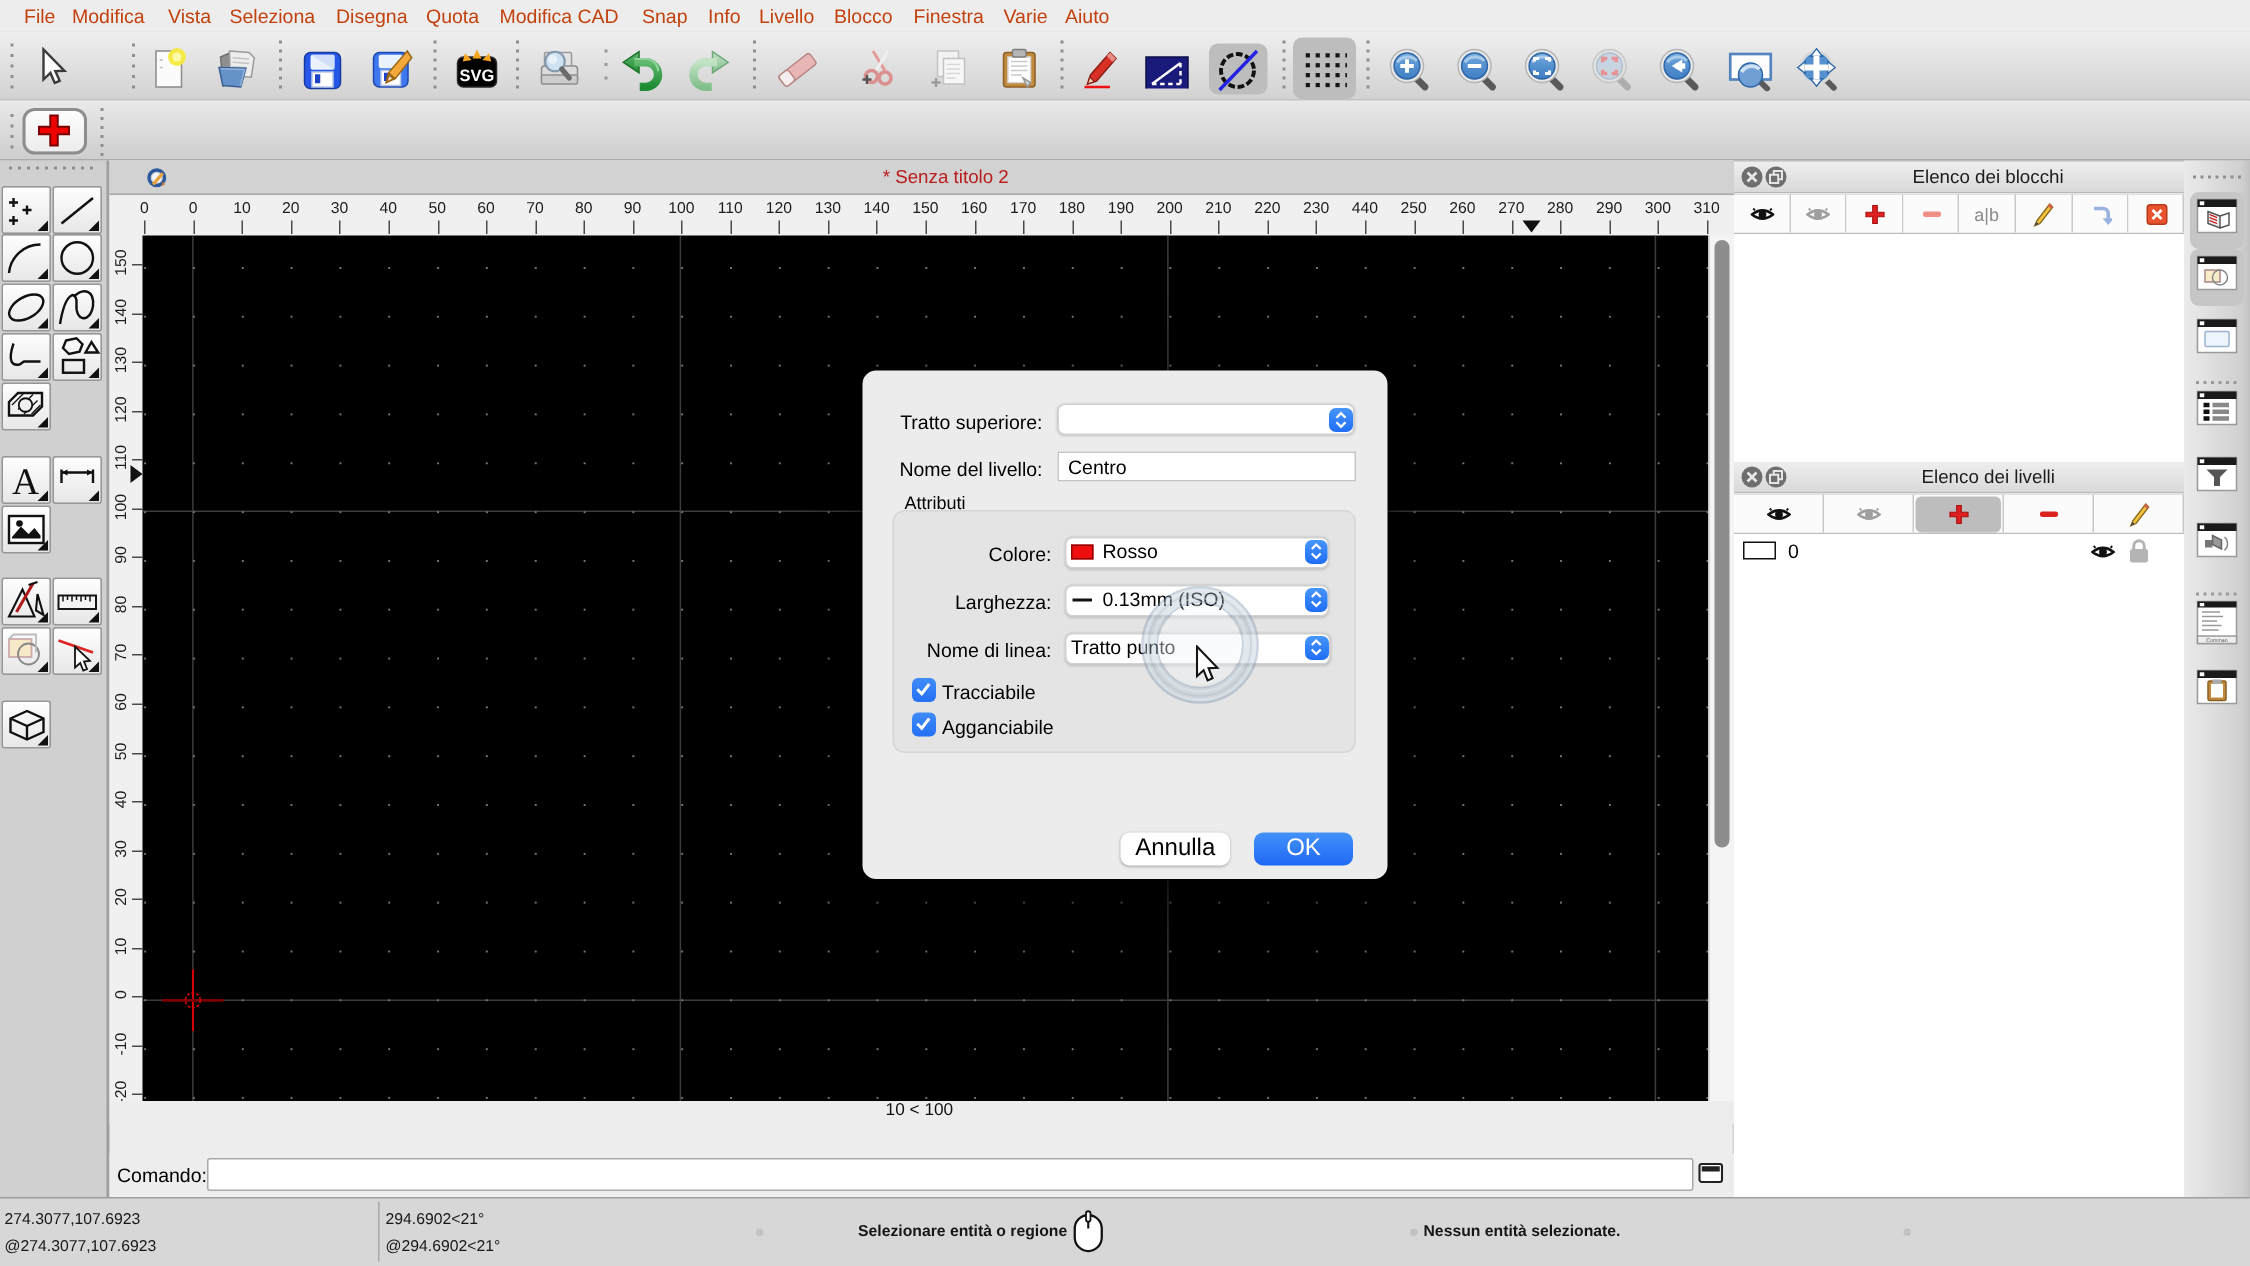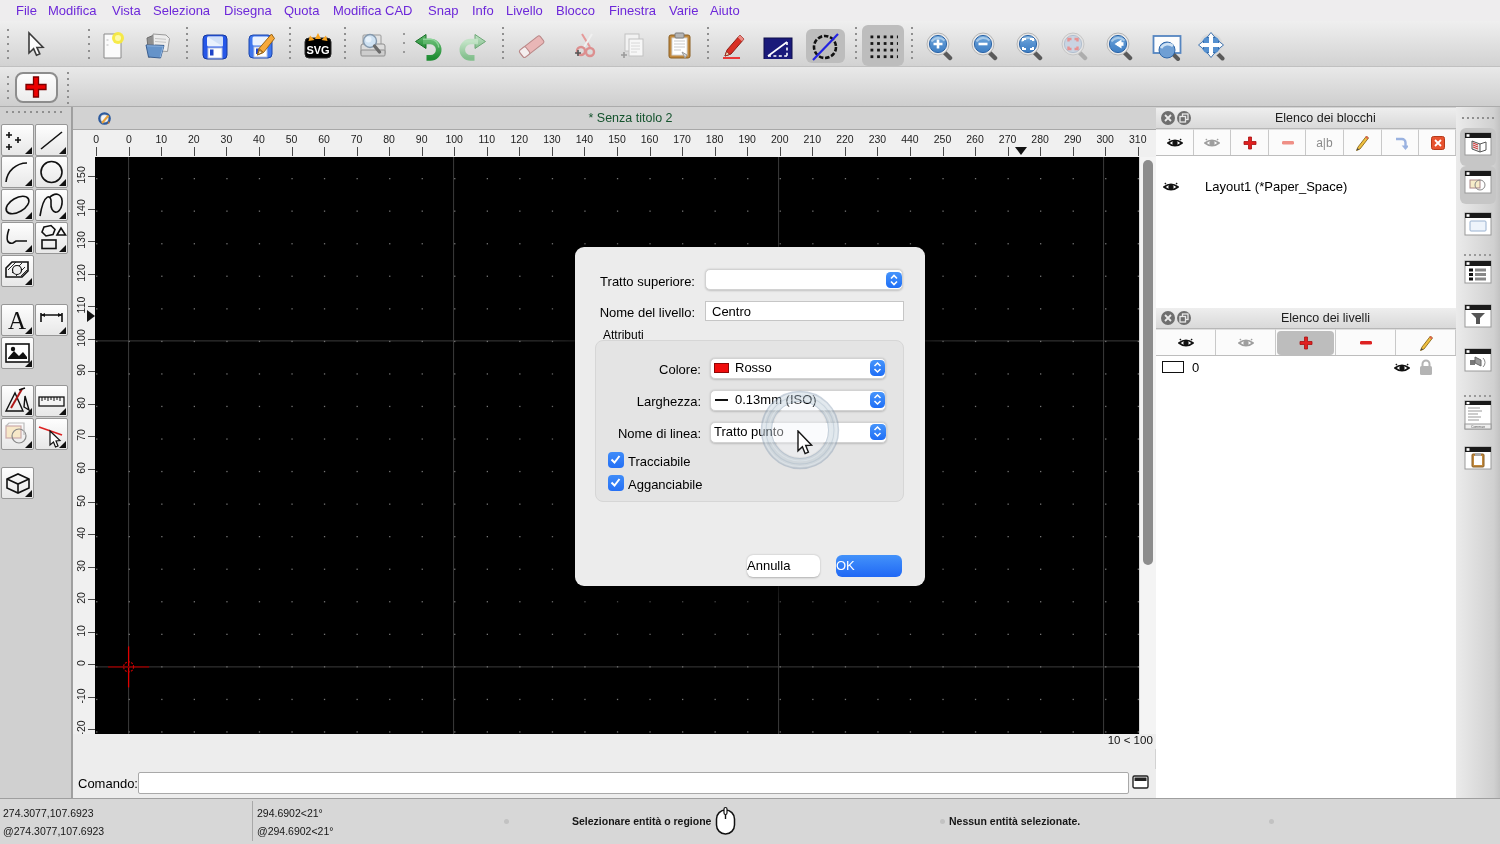--- a/index.html
+++ b/index.html
@@ -1,56 +1,56 @@
 <!DOCTYPE html>
 <html><head><meta charset="utf-8"><style>
 *{margin:0;padding:0;box-sizing:border-box}
 html,body{width:1500px;height:844px;overflow:hidden}
 body{font-family:"Liberation Sans",sans-serif;background:#d2d2d2;position:relative}
 .abs{position:absolute}
-#menubar{left:0;top:0;width:1500px;height:21px;background:#eeedee;color:#6d28d9;font-size:13px}
+#menubar{left:0;top:0;width:1500px;height:21px;background:#eeedee;color:#c2410c;font-size:13px}
 #menubar span{position:absolute;top:3px;white-space:nowrap}
 #tb1{left:0;top:21px;width:1500px;height:46px;background:linear-gradient(#efefef,#d2d2d2);border-bottom:1px solid #c0c0c0}
 #tb2{left:0;top:67px;width:1500px;height:40px;background:linear-gradient(#e9e9e9,#cecece);border-bottom:1px solid #ababab}
 .toolico{position:absolute}
 #leftpanel{left:0;top:107px;width:72px;height:691px;background:#d0d0d0;border-right:1px solid #9e9e9e}
 .tbtn{position:absolute;width:33px;height:32px;background:linear-gradient(#fefefe,#e7e7e7);border:1px solid #979797;border-radius:2px}
 .tbtn svg{position:absolute;left:0;top:0}
 .corner{position:absolute;right:1px;bottom:1px;width:0;height:0;border-left:7px solid transparent;border-bottom:7px solid #111}
 #mdi{left:72px;top:107px;width:1083px;height:691px;background:#ededed;border-left:1px solid #a0a0a0}
-#mdititle{position:absolute;left:0;top:0;width:1083px;height:23px;background:#d2d2d2;border-bottom:1px solid #a8a8a8;font-size:12.5px;color:#14532d}
+#mdititle{position:absolute;left:0;top:0;width:1083px;height:23px;background:#d2d2d2;border-bottom:1px solid #a8a8a8;font-size:12.5px;color:#b91c1c}
 #hruler{position:absolute;left:0;top:23px;width:1083px;height:27px;background:#f0f0f0;overflow:hidden}
 .rnum{position:absolute;font-size:10.5px;color:#1d1d1d;transform:translateX(-50%)}
 .rtick{position:absolute;width:1px;height:9px;background:#4a4a4a;top:17px}
 #vruler{position:absolute;left:0;top:50px;width:22px;height:577px;background:#f0f0f0;overflow:hidden}
 .vnum{position:absolute;left:-3px;font-size:10.5px;color:#1d1d1d;transform:rotate(-90deg);transform-origin:center;width:22px;text-align:center}
 .vtick{position:absolute;height:1px;width:7px;background:#4a4a4a;left:15px}
 #canvas{position:absolute;left:22px;top:50px;width:1044px;height:577px;background:#000;overflow:hidden}
 #vsb{position:absolute;left:1066px;top:50px;width:17px;height:577px;background:#f4f4f4;border-left:1px solid #d9d9d9}
 #vsbthumb{position:absolute;left:3px;top:3px;width:10px;height:405px;background:#8d8d8d;border-radius:5px}
-#gridinfo{position:absolute;left:0;top:627px;width:1083px;height:15px;font-size:11.5px;color:#111;text-align:right;background:#ededed}
+#gridinfo{position:absolute;left:0;top:627px;width:1083px;height:15px;font-size:11.5px;color:#111;text-align:center;background:#ededed}
 #histbox{position:absolute;left:3px;top:642px;width:1078px;height:20px;background:#fff;border:1px solid #919191;font-size:12.5px;color:#1721cf;padding:2px 0 0 5px}
 #cmdrow{position:absolute;left:0px;top:662px;width:1083px;height:29px;background:#ededed;font-size:13px;color:#000}
 #cmdinput{position:absolute;left:65px;top:3px;width:991px;height:22px;background:#fff;border:1px solid #a9a9a9;border-radius:2px}
 .panel{position:absolute;background:#fff}
 .phead{position:absolute;left:0;top:0;width:300px;height:21px;background:linear-gradient(#eeeeee,#d9d9d9);border-bottom:1px solid #b7b7b7;font-size:12.5px;color:#1c1c1c}
 .pbtn{position:absolute;top:3px;width:14px;height:14px;border-radius:7px;background:#6e6e6e}
 .ptoolbar{position:absolute;left:0;width:300px;background:#fafafa;border-bottom:1px solid #bdbdbd}
 .ptb{position:absolute;top:0;background:#fbfbfb;border-right:1px solid #c9c9c9;border-top:1px solid #e0e0e0}
 #rightstrip{left:1456px;top:107px;width:44px;height:691px;background:linear-gradient(90deg,#ebebeb,#d0d0d0 86%,#c2c2c2)}
 .stripbtn{position:absolute;left:4px;width:36px;height:36px;border-radius:6px}
 #statusbar{left:0;top:798px;width:1500px;height:46px;background:#d7d7d7;border-top:1px solid #9f9f9f;font-size:10.5px;color:#161616}
 #dialog{left:575px;top:247px;width:350px;height:339px;background:#ececec;border-radius:9px;box-shadow:0 25px 60px rgba(0,0,0,.62),0 4px 14px rgba(0,0,0,.42),0 0 0 1px rgba(0,0,0,.22);font-size:13px;color:#000}
 .dlabel{position:absolute;text-align:right;white-space:nowrap}
 .combo{position:absolute;background:#fff;border:1px solid #d2d2d2;border-radius:5px;box-shadow:0 .5px 2px rgba(0,0,0,.18)}
 .stepper{position:absolute;width:16px;height:16px;border-radius:4.5px;background:linear-gradient(#4795fb,#1f6ef6)}
 .dtext{position:absolute;white-space:nowrap;font-size:13px;color:#000}
 #groupbox{position:absolute;left:20px;top:93px;width:309px;height:162px;background:#e4e4e4;border:1px solid #d6d6d6;border-radius:8px}
 .cbox{position:absolute;width:15.5px;height:15.5px;border-radius:4px;background:linear-gradient(#3f8cf9,#2570f5)}
-.btn{position:absolute;height:22px;border-radius:6px;font-size:13px;line-height:21px}
+.btn{position:absolute;height:22px;border-radius:6px;font-size:16px;text-align:center;line-height:21px}
 </style></head><body>
 <div id="menubar" class="abs">
 <span style="left:16px">File</span>
 <span style="left:48px">Modifica</span>
 <span style="left:112px">Vista</span>
 <span style="left:153px">Seleziona</span>
 <span style="left:224px">Disegna</span>
 <span style="left:284px">Quota</span>
 <span style="left:333px">Modifica CAD</span>
 <span style="left:428px">Snap</span>
@@ -1382,30 +1382,20 @@
       </div>
 <div class="ptb" style="left:263.2px;width:36.8px;height:26px">
         <div class="abs" style="left:10.4px;top:5.0px">
           <svg class="abs" style="" width="16" height="16" viewBox="0 0 16 16">
             <rect x="1.5" y="1.5" width="13" height="13" rx="2" fill="#e8532f" stroke="#b53a1a"></rect>
             <path d="M5 5l6 6M11 5l-6 6" stroke="#fff" stroke-width="1.8"></path>
           </svg>
         </div>
       </div>
 </div>
-<div class="abs" style="left:0;top:68.5px;width:300px;height:20.5px;font-size:13px">
-<div class="abs" style="left:7px;top:3.5px">
-        <svg class="abs" style="" width="16" height="14" viewBox="0 0 16 14">
-          <path d="M1 7 Q8 1.5 15 7 Q8 12.5 1 7z" fill="none" stroke="#111" stroke-width="1.7"></path>
-          <circle cx="8" cy="7" r="2.6" fill="#111"></circle>
-          <path d="M3 4.2 L1.8 3M13 4.2 L14.2 3" stroke="#111" stroke-width="1.2"></path>
-        </svg>
-      </div>
-<div class="abs" style="left:49px;top:2.5px">Layout1 (*Paper_Space)</div>
-</div>
 </div>
 <div class="panel" style="left:1156px;top:308px;width:300px;height:490px">
 <div class="phead">
 <div class="pbtn" style="left:5px">
         <svg class="abs" style="" width="14" height="14" viewBox="0 0 14 14">
           <path d="M4 4l6 6M10 4l-6 6" stroke="#e8e8e8" stroke-width="1.8"></path>
         </svg>
       </div>
 <div class="pbtn" style="left:21px">
         <svg class="abs" style="" width="14" height="14" viewBox="0 0 14 14">

